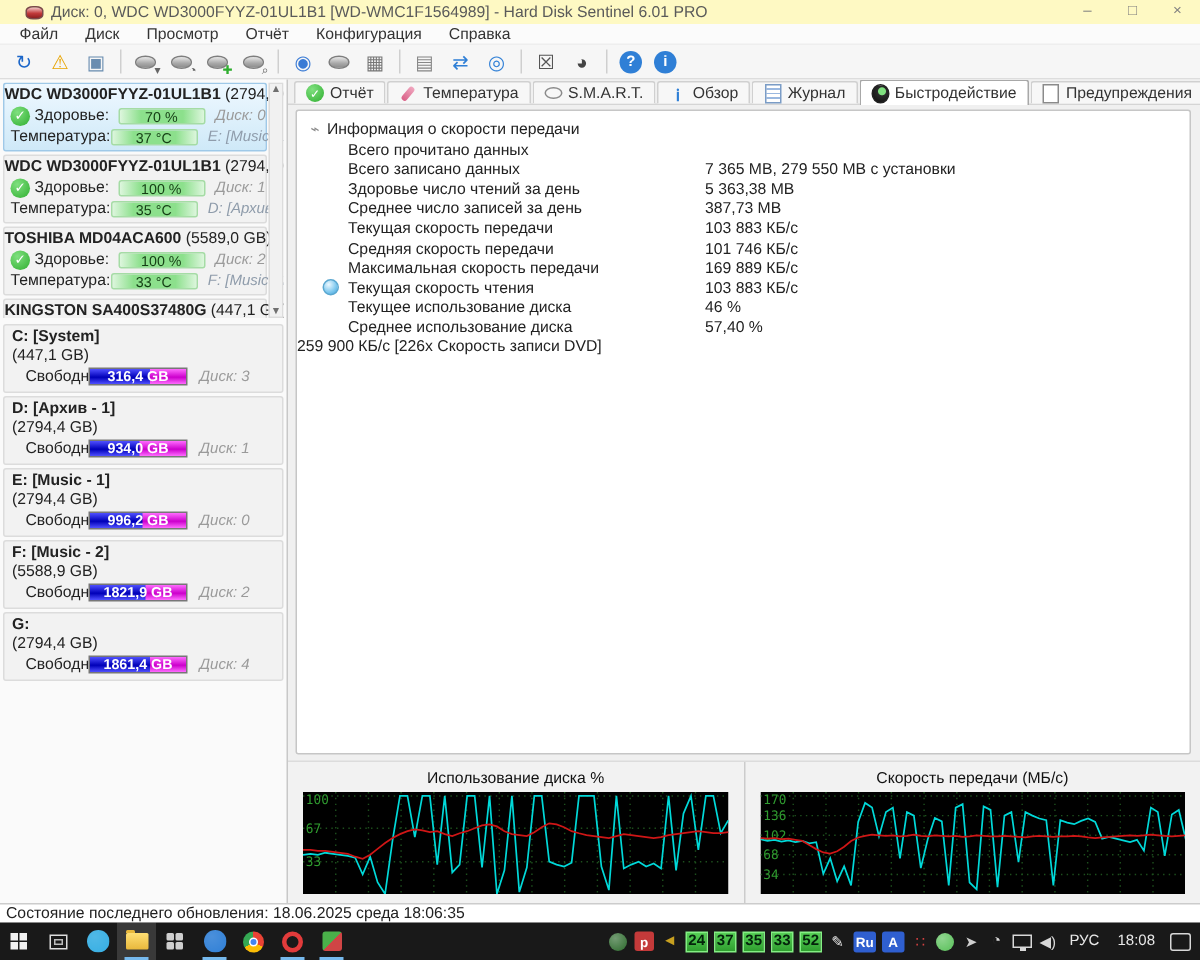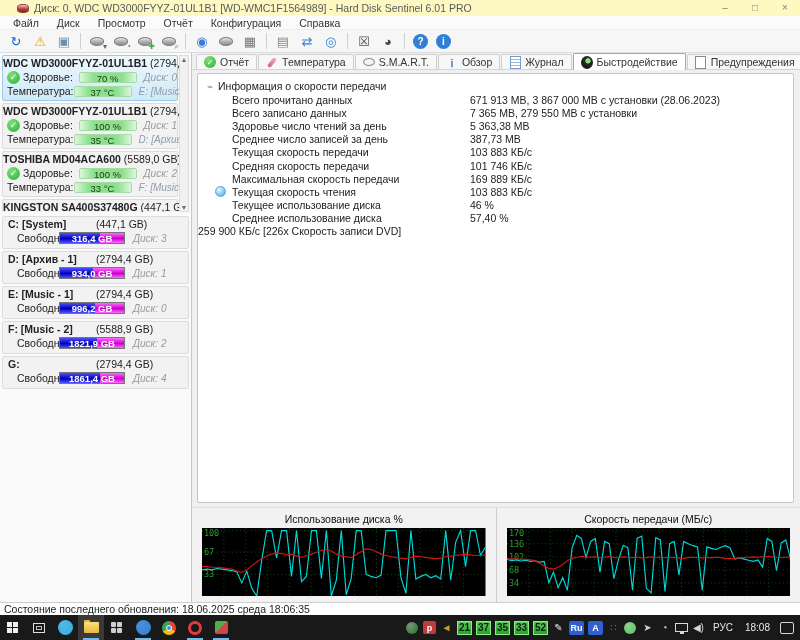--- a/index.html
+++ b/index.html
@@ -42,21 +42,21 @@
   .ok-ico { width:13px; height:13px; border-radius:50%; background:radial-gradient(circle at 35% 30%,#7fe07f,#2fae2f); color:#fff; font-size:9px; line-height:13px; text-align:center; margin-right:3px; flex:0 0 auto; }
   .de-label { width:61px; }
   .de-label.wide { width:77px; }
   .gbar { position:relative; width:58px; height:11px; border:1px solid #a5dca5; border-radius:2px; background:linear-gradient(to right,#ddf6dd,#8ce08c 25%,#8ce08c 75%,#ddf6dd); flex:0 0 auto; }
   .gbar span { position:absolute; inset:0; text-align:center; font-size:9.5px; line-height:11px; color:#143d14; }
   .de-meta { margin-left:7px; color:#9a9a9a; font-style:italic; font-size:10px; white-space:nowrap; }
   .de-meta.drv { color:#8f9cab; }
 
   .part-list { margin-top:4px; }
   .part-entry { border:1px solid #dcdcdc; background:#f2f2f2; border-radius:2px; margin-bottom:2px; padding:1px 0 3px 0; }
-  .pe-title { display:flex; font-size:10.5px; line-height:13px; padding-left:5px; }
+  .pe-title { display:flex; font-size:10.5px; line-height:13px; padding-left:5px;flex-direction:column; }
   .pe-name { font-weight:bold; width:88px; }
   .pe-size { color:#222; }
   .pe-row { display:flex; align-items:center; height:14px; font-size:10.5px; padding-left:14px; }
   .pe-label { width:42px; }
   .fbar { position:relative; width:66px; height:12px; border:1px solid #777; background:linear-gradient(#ff6bff,#cc00cc 55%,#ff6bff); flex:0 0 auto; }
   .fbar .fill { position:absolute; left:0; top:0; bottom:0; background:linear-gradient(#5050ff,#0000b8 55%,#5050ff); }
   .fbar .txt { position:absolute; inset:0; text-align:center; color:#fff; font-weight:bold; font-size:9.5px; line-height:12px; }
   .pe-meta { margin-left:8px; color:#9a9a9a; font-style:italic; font-size:10px; }
 
   
@@ -379,21 +379,20 @@
       </div>
 
       <div class="panel-area">
         <div class="panel">
           <div class="phead">
             <span class="plug">⌁</span>
             <span>Информация о скорости передачи</span>
           </div>
           <div class="prow">
               <span class="plabel">Всего прочитано данных</span>
-              <span class="pvalue">671 913 MB,  3 867 000 MB с установки  (28.06.2023)</span>
             </div>
           <div class="prow">
               <span class="plabel">Всего записано данных</span>
               <span class="pvalue">7 365 MB,  279 550 MB с установки</span>
             </div>
           <div class="prow">
               <span class="plabel">Здоровье число чтений за день</span>
               <span class="pvalue">5 363,38 MB</span>
             </div>
           <div class="prow">
@@ -544,21 +543,21 @@
     <div class="tb-right">
       <span style="display:flex;align-items:center;height:100%">
           <span class="tray-ico">
             <span class="dot-ico" style="background: radial-gradient(circle at 35% 30%, rgba(255, 255, 255, 0.333), transparent), rgb(45, 106, 45);"></span>
           </span>
           <span class="tray-ico">
             <span class="sq-ico" style="background: rgb(196, 58, 58);">p</span>
           </span>
           <span class="tray-ico" style="color: rgb(200, 160, 32);">◄</span>
           <span class="tray-ico">
-            <span class="temp-badge">21</span>
+            <span class="temp-badge">24</span>
           </span>
           <span class="tray-ico">
             <span class="temp-badge">37</span>
           </span>
           <span class="tray-ico">
             <span class="temp-badge">35</span>
           </span>
           <span class="tray-ico">
             <span class="temp-badge">33</span>
           </span>

